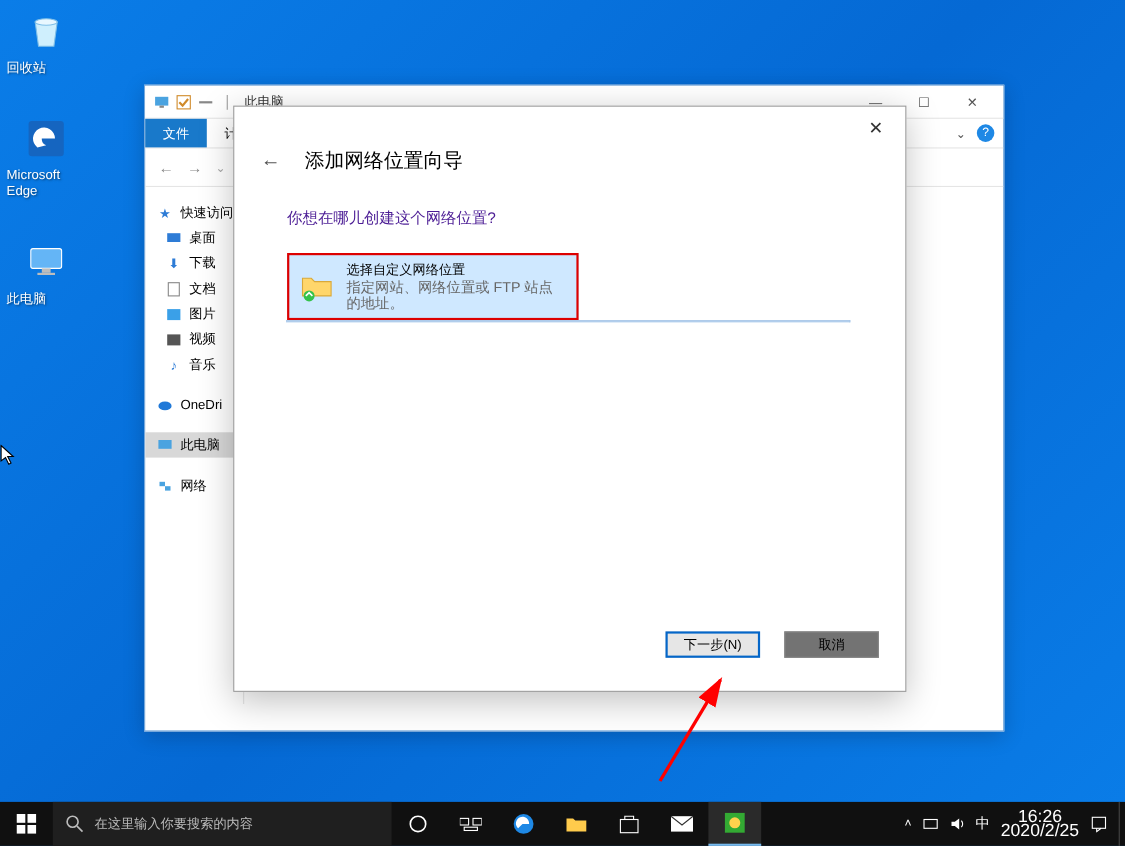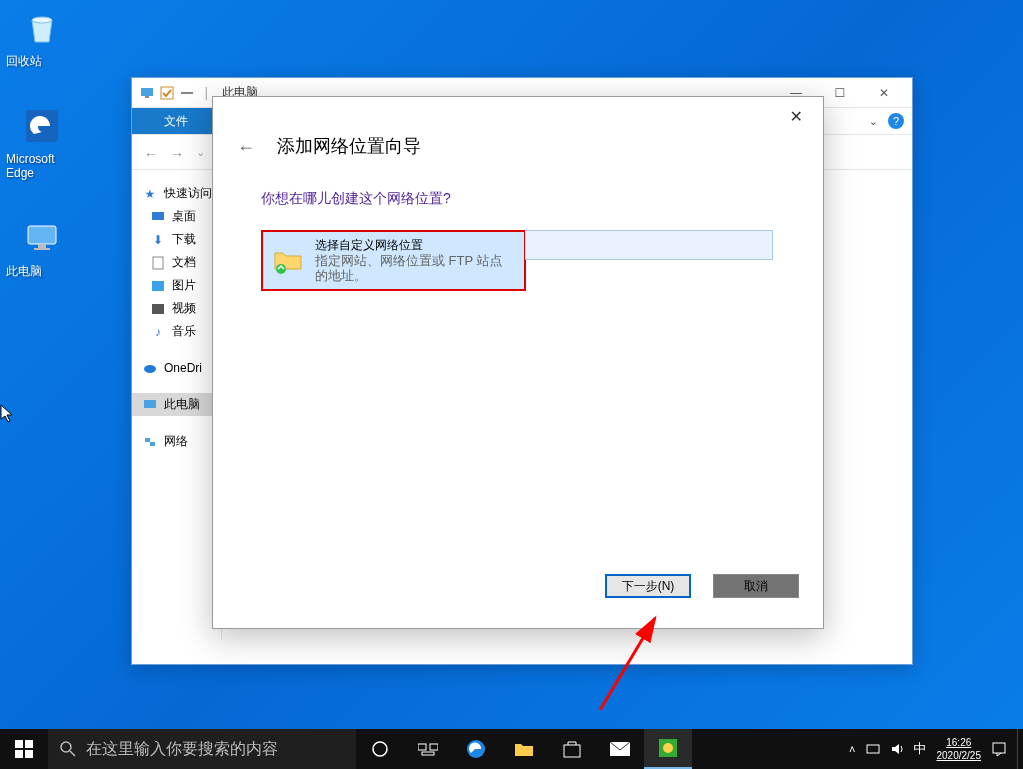--- a/index.html
+++ b/index.html
@@ -18,21 +18,21 @@
   background: #fff; border: 1px solid #6aa0d8; box-shadow: 0 4px 18px rgba(0,0,0,.2);
 }
 .explorer-titlebar { height: 30px; background: #fff; display: flex; align-items: center; padding: 0 6px; font-size: 12px; color: #333; border-bottom: 1px solid #e5e5e5; }
 .explorer-titlebar .tb-icons { display: flex; gap: 2px; align-items: center; }
 .explorer-titlebar .tb-icons span { width: 18px; height: 18px; display: inline-flex; align-items: center; justify-content: center; }
 .explorer-titlebar .title { margin-left: 6px; }
 .explorer-titlebar .win-controls { margin-left: auto; display: flex; }
 .explorer-titlebar .win-controls span { width: 44px; height: 30px; display: flex; align-items: center; justify-content: center; color: #555; }
 
 .explorer-tabs { height: 26px; display: flex; font-size: 12px; }
-.explorer-tabs .tab { padding: 0 32px; display: flex; align-items: center; }
+.explorer-tabs .tab { padding: 0 16px; display: flex; align-items: center; }
 .explorer-tabs .tab.file { background: #1979ca; color: #fff; }
 .explorer-tabs .right { margin-left: auto; padding: 0 8px; display: flex; gap: 10px; align-items: center; color:#555; }
 .explorer-tabs .help { width:16px; height:16px; border-radius:50%; background:#1e88e5; color:#fff; font-size:11px; display:flex; align-items:center; justify-content:center; }
 
 .explorer-nav { height: 36px; border-top: 1px solid #e5e5e5; border-bottom: 1px solid #e5e5e5; display: flex; align-items: center; padding: 0 12px; gap: 12px; color: #888; font-size: 14px; }
 
 .explorer-body { display: flex; height: calc(100% - 30px - 26px - 36px - 24px); }
 .sidebar { width: 90px; border-right: 1px solid #e5e5e5; padding-top: 8px; font-size: 12px; overflow:hidden; }
 .sidebar .item { display: flex; align-items: center; gap: 6px; padding: 3px 8px 3px 18px; white-space: nowrap; cursor: pointer; }
 .sidebar .item.group { padding-left: 10px; margin-top:4px; }
@@ -57,21 +57,21 @@
 .wizard .question { color: #4c1d95; font-size: 14px; margin-bottom: 22px; }
 
 .wizard .option-row {
   border: 2px solid #d00; background: #cfe8ff; padding: 6px 10px; margin-bottom:0;
   display: flex; align-items: center; gap: 10px;
 }
 .wizard .option-rest {
   border-top: 1px solid #a9c7e8; border-bottom:1px solid #a9c7e8; border-right:1px solid #a9c7e8;
   height:30px; flex:1; margin-left:-1px; background:#e9f3ff;
 }
-.wizard .option-wrap { display:flex; align-items:stretch; width:512px; }
+.wizard .option-wrap { display:flex; align-items:stretch; width:512px;flex-direction:column; }
 .wizard .option-row .folder-icon { width:32px; height:28px; position:relative; }
 .wizard .option-row .txt { font-size:12px; line-height:15px; }
 .wizard .option-row .txt .sub { color:#666; font-size:13px; }
 
 .wizard .buttons { position:absolute; bottom:30px; right:24px; display:flex; gap:22px;margin-left:40px; }
 .wizard .buttons button {
   width:86px; height:24px; font-size:12px; border:1px solid #888; background:#737373; cursor:pointer;
 }
 .wizard .buttons button.primary { border:2px solid #0466c8; background:#e6e6e6; }
 
@@ -79,27 +79,27 @@
 .arrow { position:absolute; pointer-events:none; }
 
 
 .taskbar {
   position:absolute; left:0; bottom:0; width:100%; height:40px;
   background:#101010; display:flex; align-items:center; color:#fff;
 }
 .taskbar .start { width:48px; height:40px; display:flex; align-items:center; justify-content:center; }
 .taskbar .search {
   width:308px; height:40px; background:#1f1f1f; display:flex; align-items:center;
-  padding:0 12px; gap:10px; color:#bbb; font-size:16px;
+  padding:0 12px; gap:10px; color:#bbb; font-size:12px;
 }
 .taskbar .tb-icons { display:flex; height:40px; }
 .taskbar .tb-icons .tbi { width:48px; display:flex; align-items:center; justify-content:center; cursor:pointer; }
 .taskbar .tb-icons .tbi.active { background:#2a2a2a; border-bottom:2px solid #76b9ed; }
 .taskbar .tray { margin-left:auto; display:flex; align-items:center; gap:10px; padding:0 10px; font-size:11px; }
-.taskbar .tray .clock { text-align:center; line-height:13px; font-size:10px;text-decoration:underline; }
+.taskbar .tray .clock { text-align:center; line-height:13px; font-size:16px; }
 .taskbar .tray .ime { font-size:13px; }
 .taskbar .showdesktop { width:6px; height:40px; border-left:1px solid #444; }
 
 
 svg { display:block; }
 </style>
 </head>
 <body>
 
 <div class="desktop-icon" style="left:6px; top:6px">

